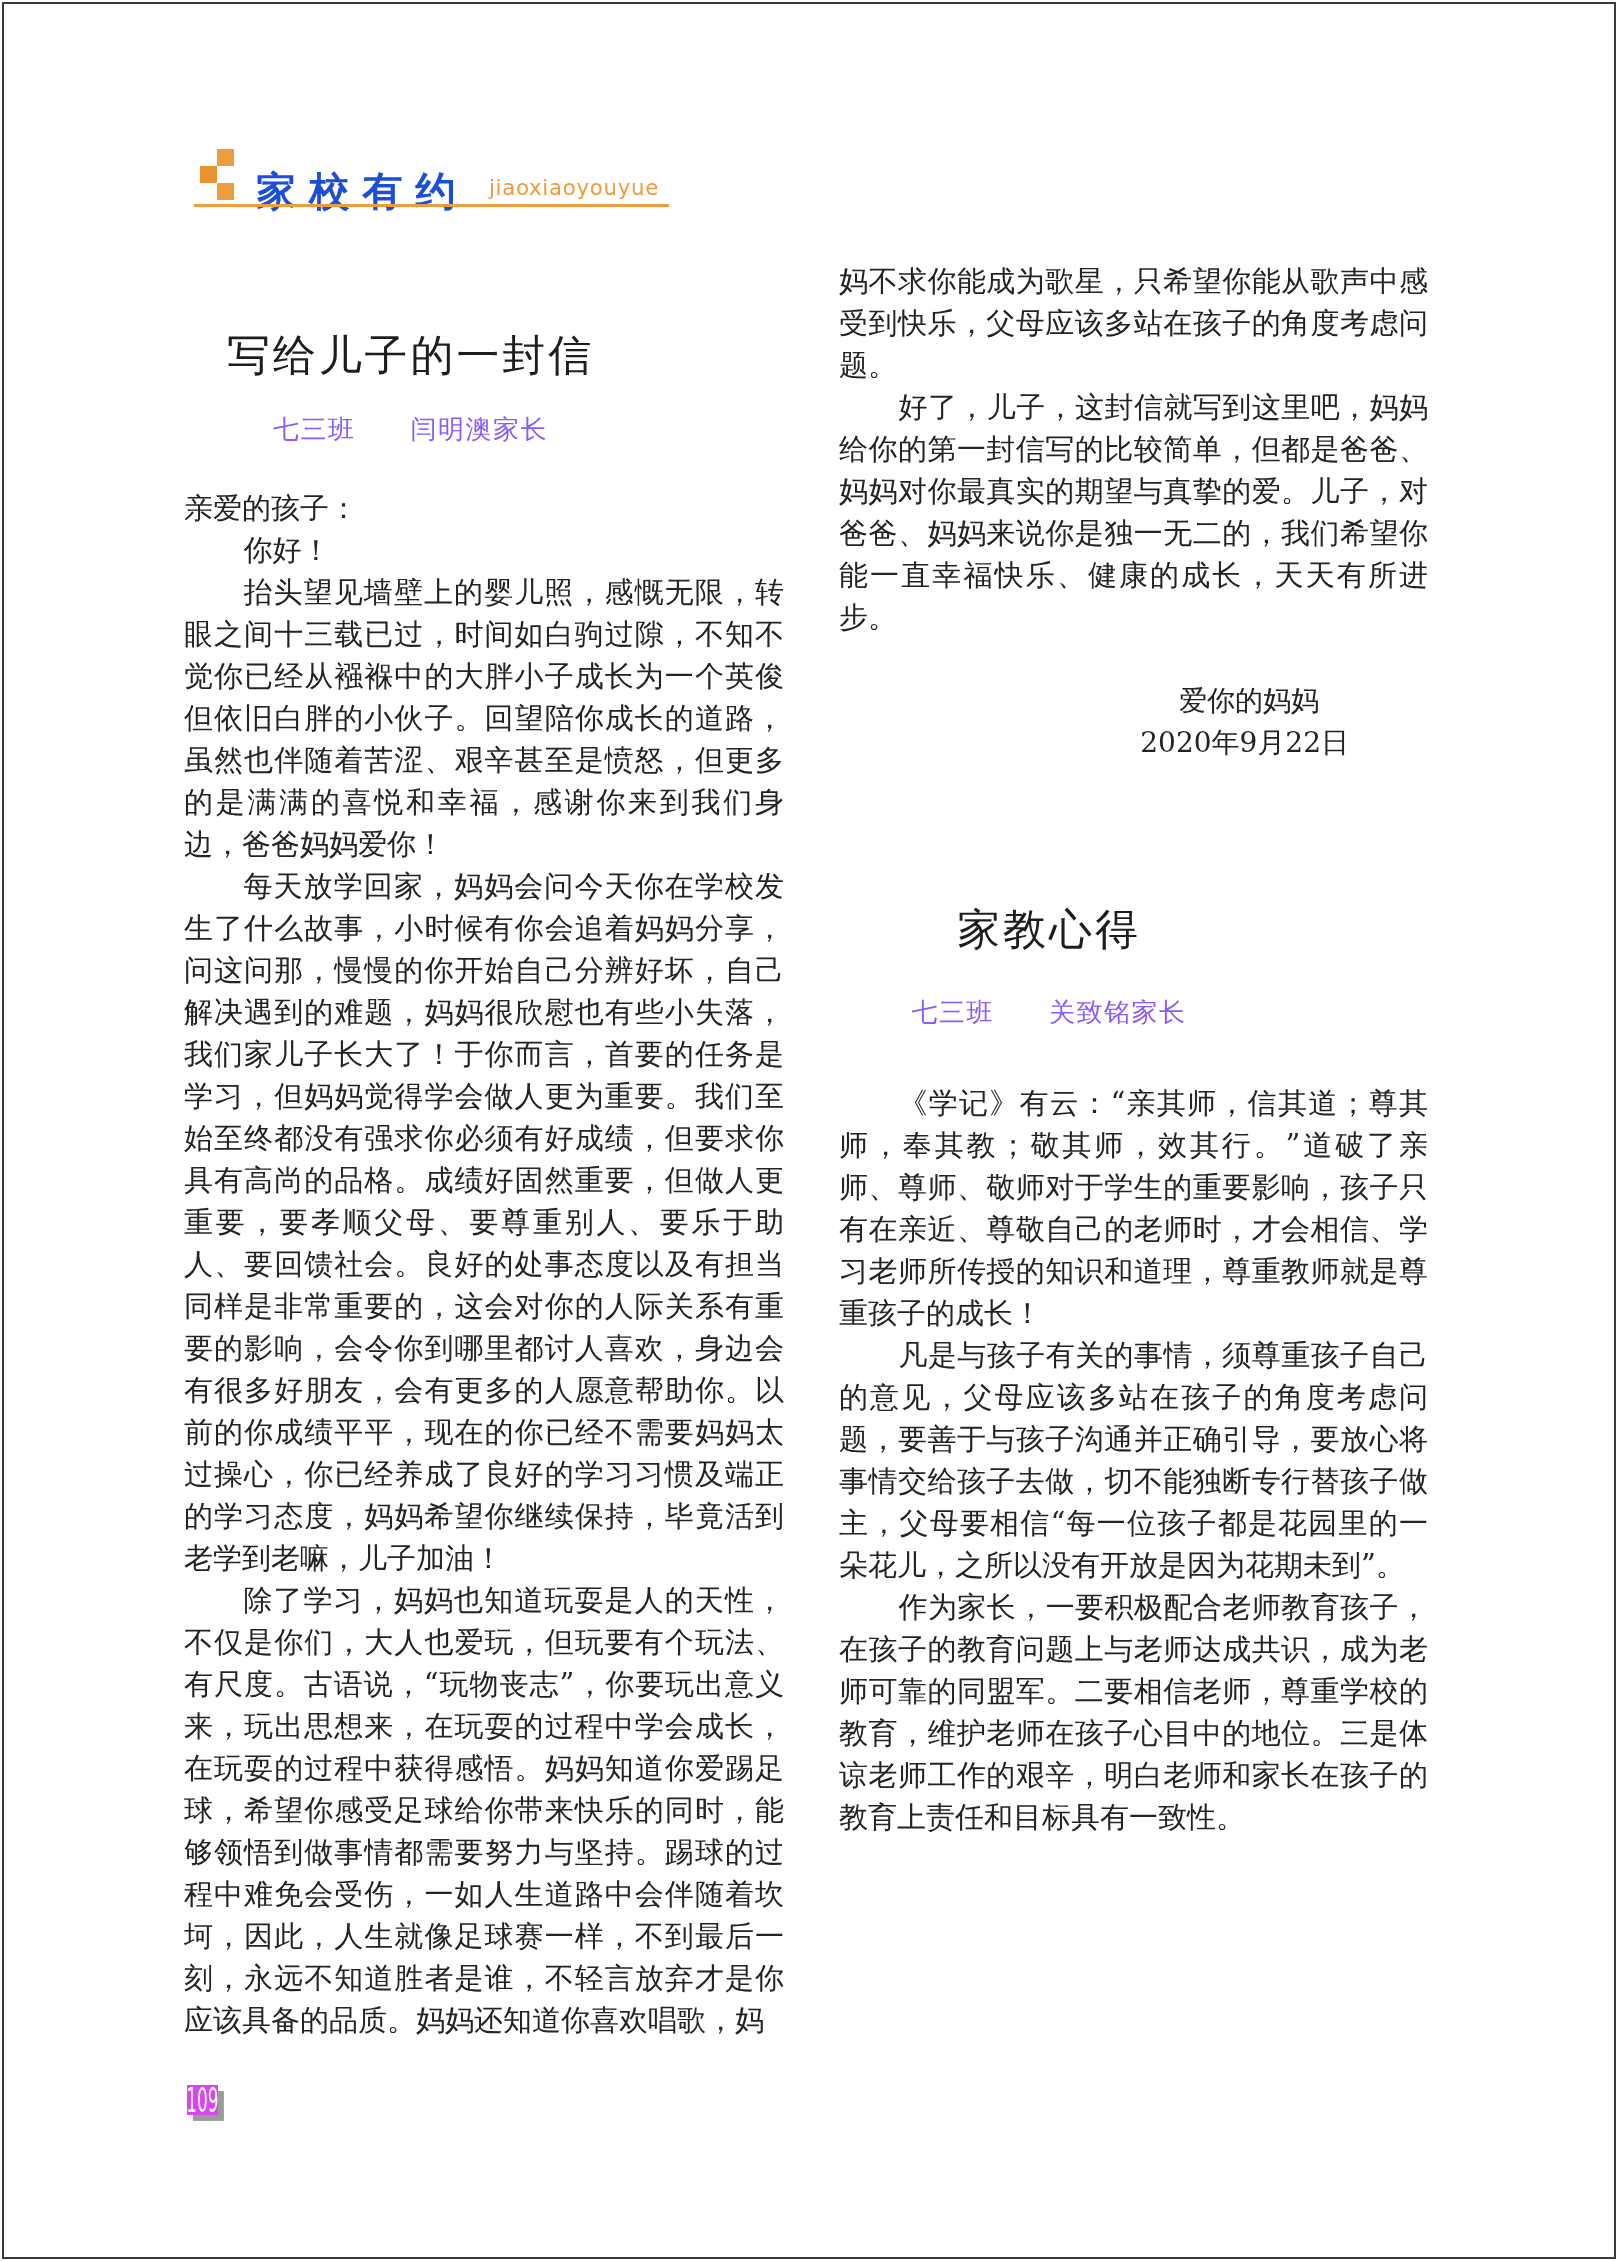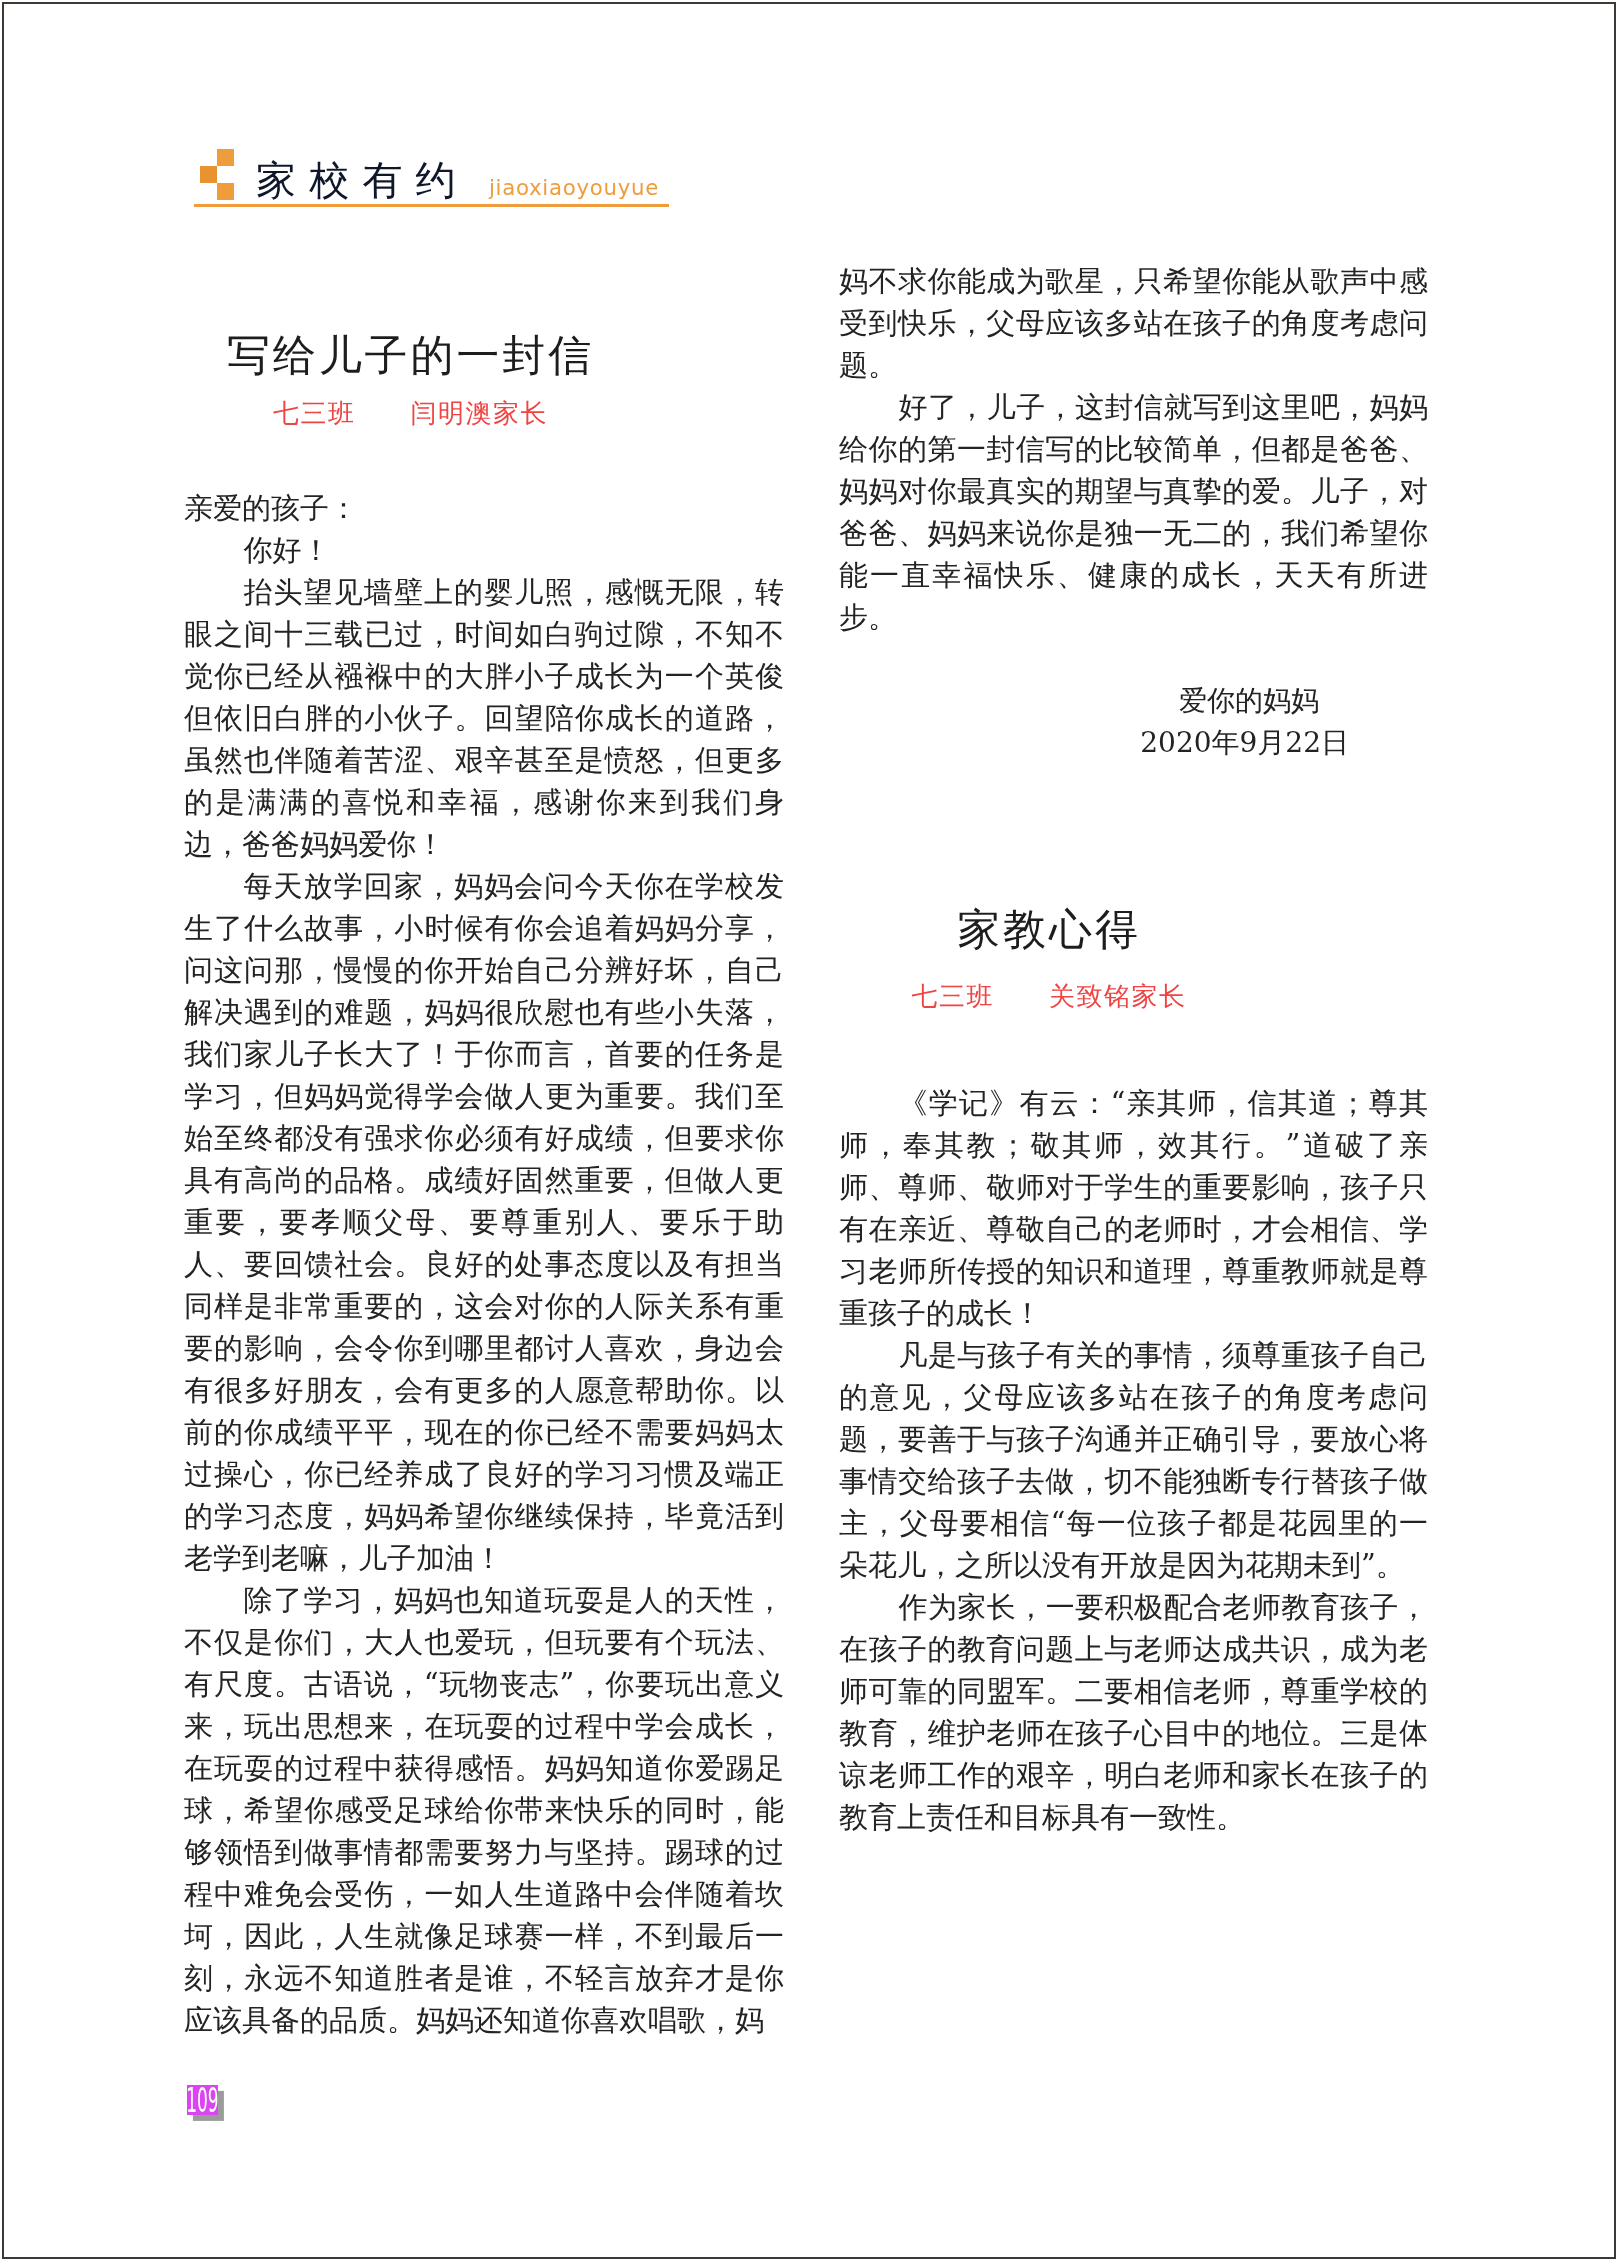--- a/index.html
+++ b/index.html
@@ -16,40 +16,40 @@
     border:2.9px solid #3e3834;
     pointer-events:none;
   }
   
   .logo{position:absolute;left:199px;top:149px;width:37px;height:53px;}
   .sq{position:absolute;width:17px;height:17px;background:#EF9C3D;}
   .sq1{left:18.4px;top:0;}
   .sq2{left:0.7px;top:17px;background:#E8932F;}
   .sq3{left:18.4px;top:34px;}
   .brand{
-    position:absolute;left:256px;top:153px;
+    position:absolute;left:256px;top:164px;
     font-family:"DejaVu Sans","Liberation Sans",sans-serif;
-    font-weight:normal;font-size:40px;letter-spacing:13.2px;color:#0f172a;
+    font-weight:bold;font-size:40px;letter-spacing:13.2px;color:#1d4ed8;
   }
   .pinyin{
     position:absolute;left:489px;top:175px;
     font-family:"DejaVu Sans","Liberation Sans",sans-serif;
     font-size:21.3px;letter-spacing:0.7px;color:#EF9C3D;
   }
   .rule{
     position:absolute;left:194px;top:204px;width:475px;height:2.9px;
     background:#EF9C3D;
   }
   
   .a-title{
     margin:0;font-size:43px;font-weight:500;color:#1d1d1d;
     text-align:center;letter-spacing:2.9px;
   }
   .byline{
-    font-size:26px;color:#ef4444;text-align:center;letter-spacing:1.5px;
+    font-size:26px;color:#8b5cf6;text-align:center;letter-spacing:1.5px;margin-top:16px;
   }
   .body{
     font-size:29px;line-height:42px;color:#232323;
     text-align:justify;
   }
   .body p{margin:0;text-indent:2.05em;}
   .body p.no-indent{text-indent:0;}
 
   #a1-title{position:absolute;left:184px;top:327px;width:600px;padding-right:147px;box-sizing:border-box;}
   #a1-byline{position:absolute;left:184px;top:396px;width:600px;padding-right:147px;box-sizing:border-box;}

